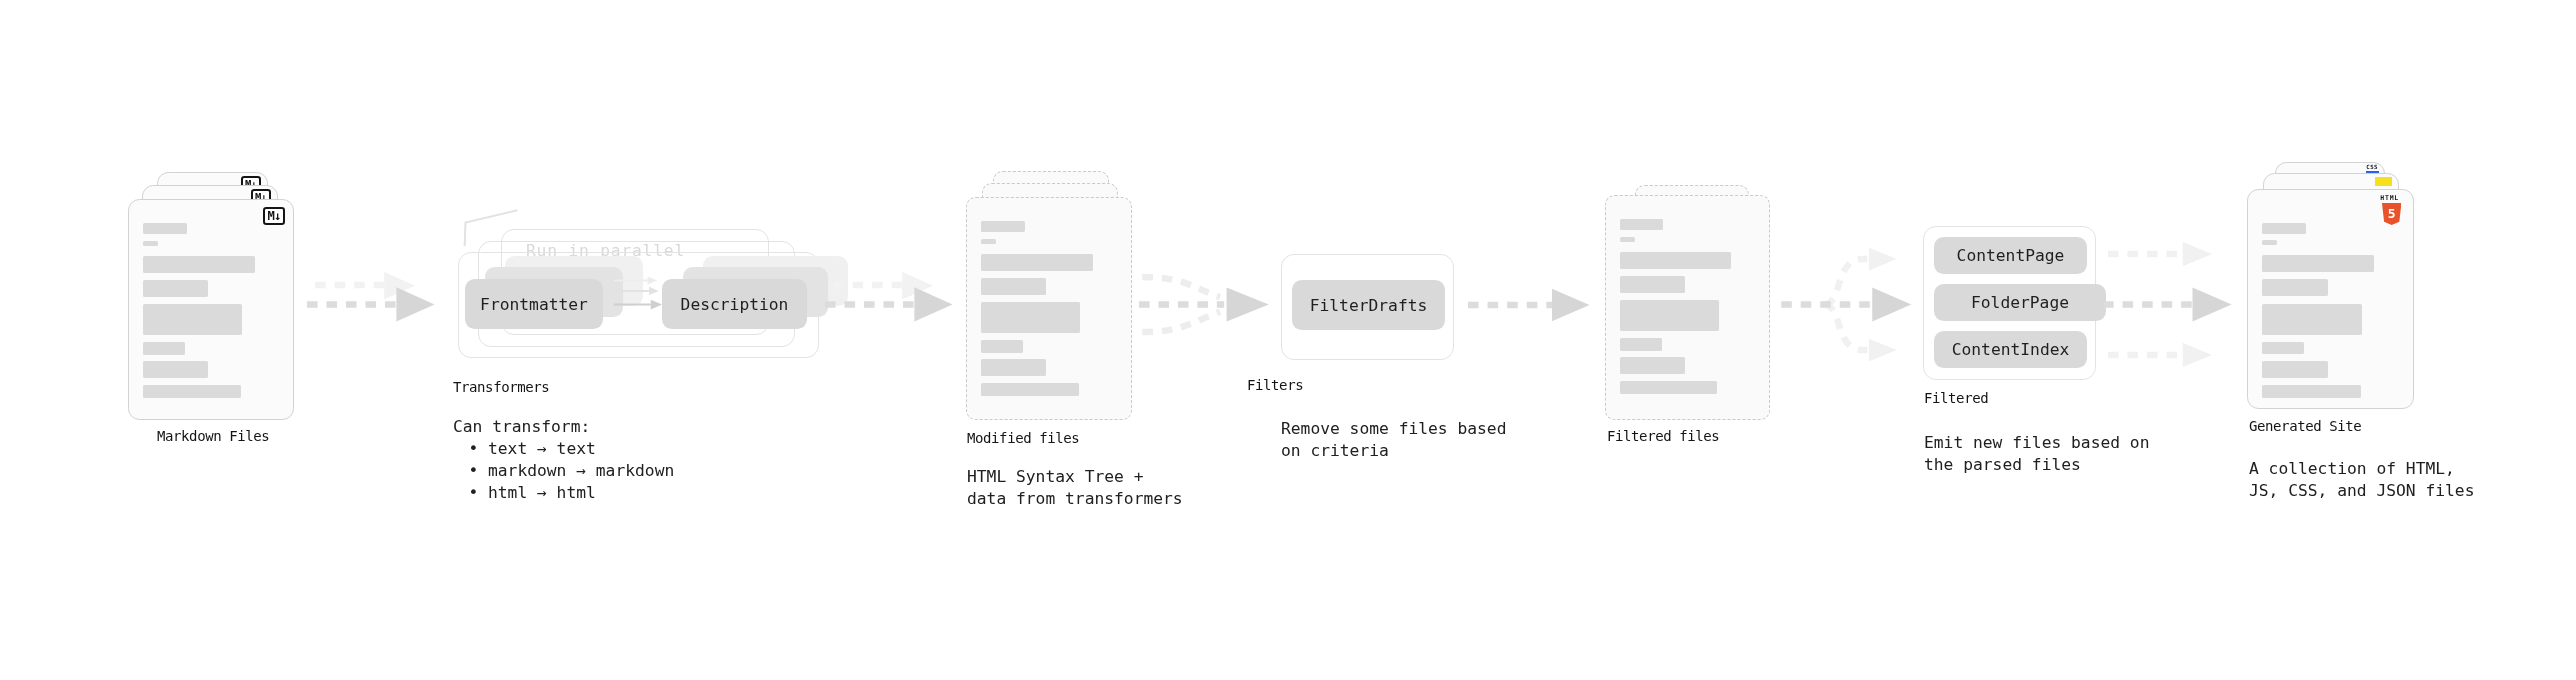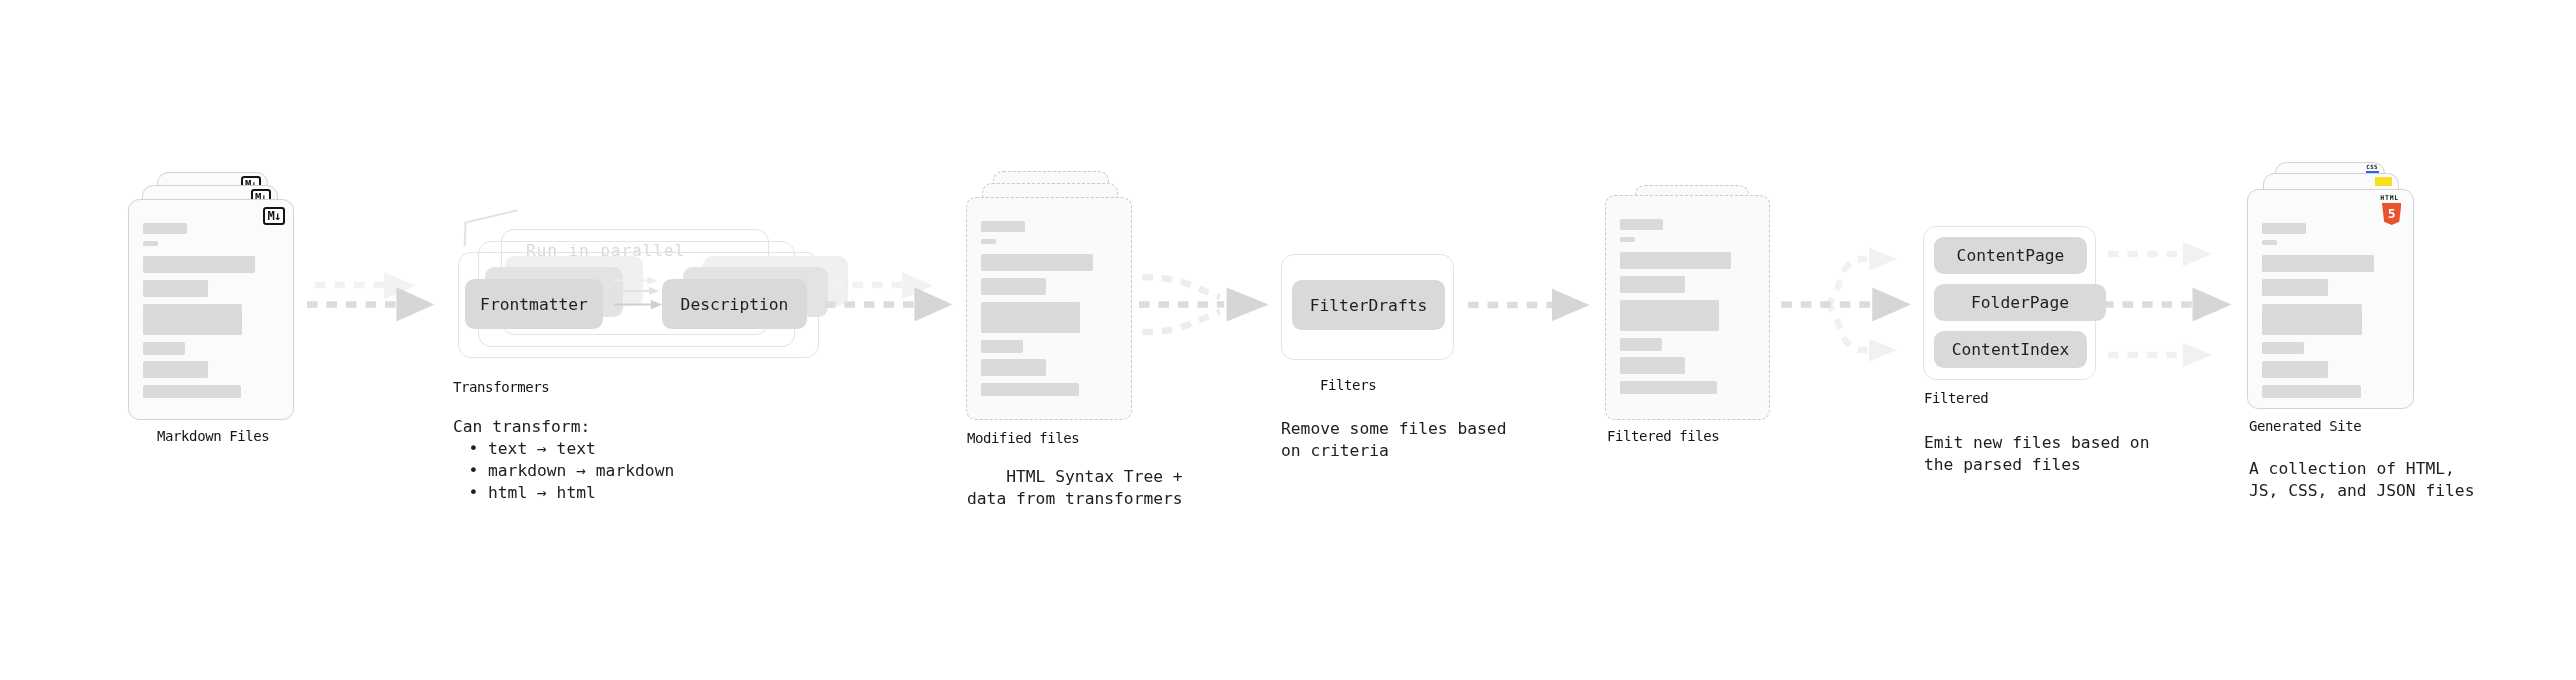--- a/index.html
+++ b/index.html
@@ -131,37 +131,37 @@
         <div class="bar" style="width:11%;height:4.9px;margin-bottom:9.8px"></div>
         <div class="bar" style="width:82%;height:17px;margin-bottom:7.3px"></div>
         <div class="bar" style="width:48%;height:17px;margin-bottom:7.3px"></div>
         <div class="bar" style="width:73%;height:31px;margin-bottom:7.3px"></div>
         <div class="bar" style="width:31%;height:12.2px;margin-bottom:6.5px"></div>
         <div class="bar" style="width:48%;height:17px;margin-bottom:7.3px"></div>
         <div class="bar" style="width:72%;height:13px"></div>
       </div>
     </div>
     <div class="heading" style="left:967px;top:430px;">Modified files</div>
-    <div class="desc" style="left:967px;top:466px;text-align:right;">
+    <div class="desc" style="left:967px;top:466px;">
       <div>HTML Syntax Tree +</div>
       <div>data from transformers</div>
     </div>
   </div>
 
   <svg class="svg-abs" style="left:1139px;top:250px;" width="133" height="109" viewBox="0 0 164 134">
     <path d="M4,33 C55,33 68,47 100,58" fill="none" stroke="#ededed" stroke-width="8" stroke-dasharray="13 11"></path>
     <path d="M4,101 C55,101 68,87 100,76" fill="none" stroke="#ededed" stroke-width="8" stroke-dasharray="13 11"></path>
     <line x1="0" y1="67" x2="105" y2="67" stroke="#dcdcdc" stroke-width="8" stroke-dasharray="13 11"></line>
     <polygon points="108,46 108,88 160,67" fill="#d6d6d6"></polygon>
   </svg>
 
   <div>
     <div class="frame filled" style="left:1281px;top:254px;width:173px;height:106px;"></div>
     <div class="nodebox" style="left:1292px;top:280px;width:153px;height:50px;">FilterDrafts</div>
-    <div class="heading" style="left:1320px;top:377px;">Filters</div>
+    <div class="heading" style="left:1247px;top:377px;">Filters</div>
     <div class="desc" style="left:1281px;top:418px;">
       <div>Remove some files based</div>
       <div>on criteria</div>
     </div>
   </div>
 
   <svg class="svg-abs" style="left:1468px;top:287px;" width="124" height="36" viewBox="0 0 152 44">
     <line x1="0" y1="22" x2="103" y2="22" stroke="#dcdcdc" stroke-width="8" stroke-dasharray="13 11"></line>
     <polygon points="103,2 103,42 149,22" fill="#d6d6d6"></polygon>
   </svg>

